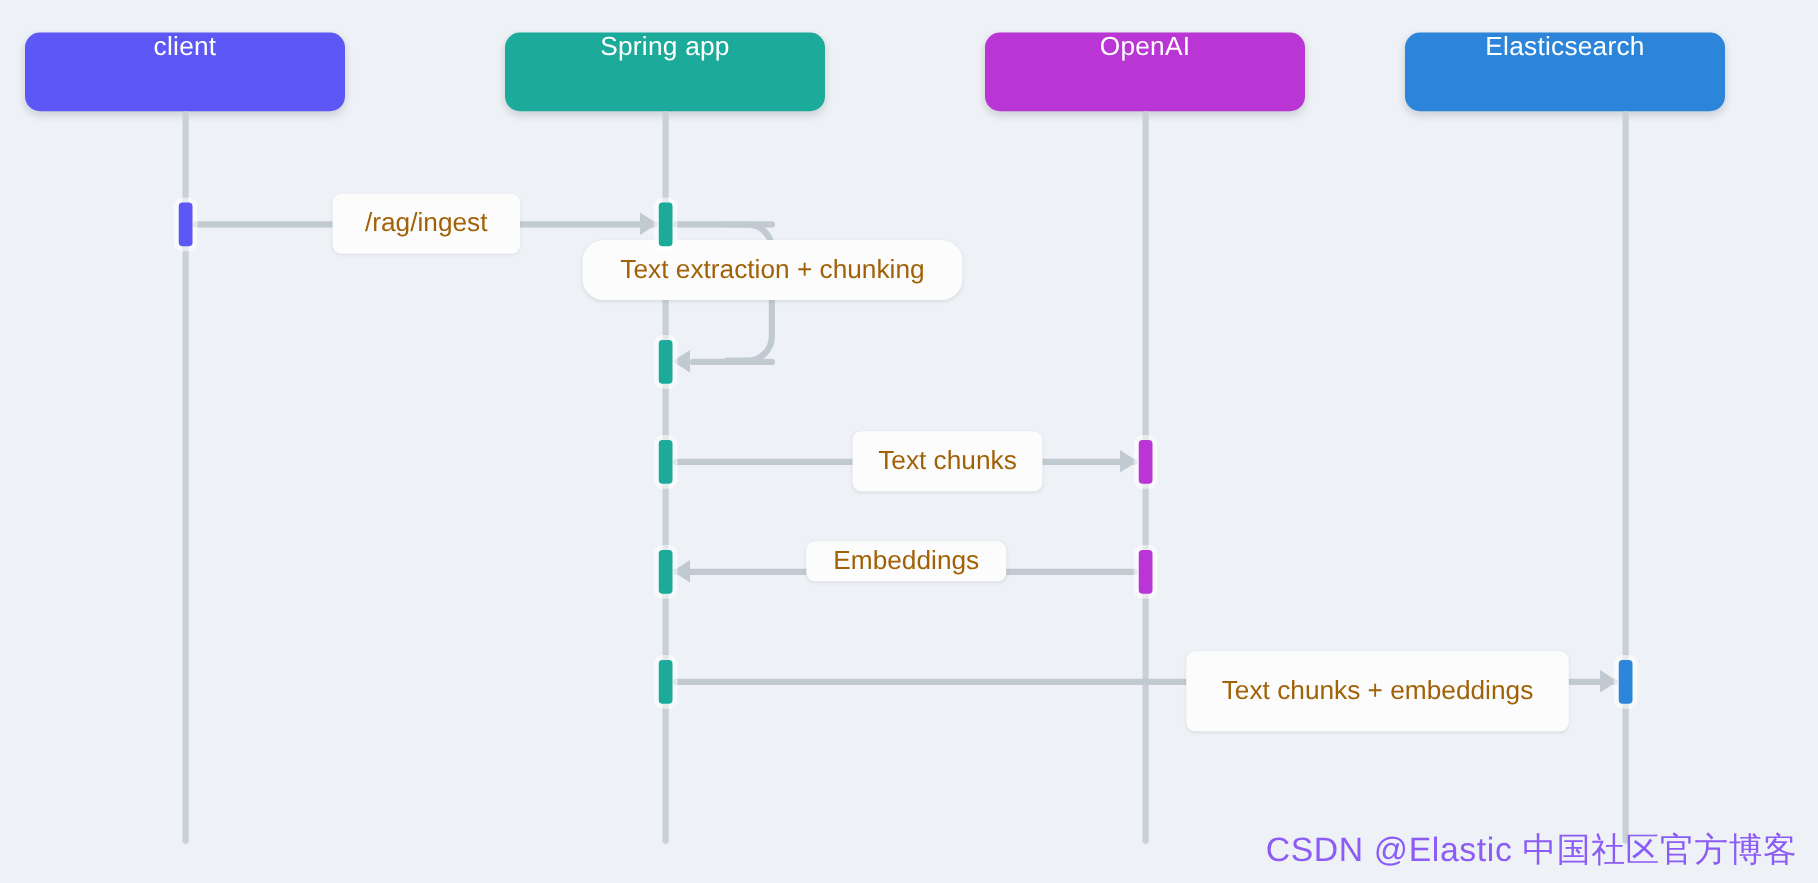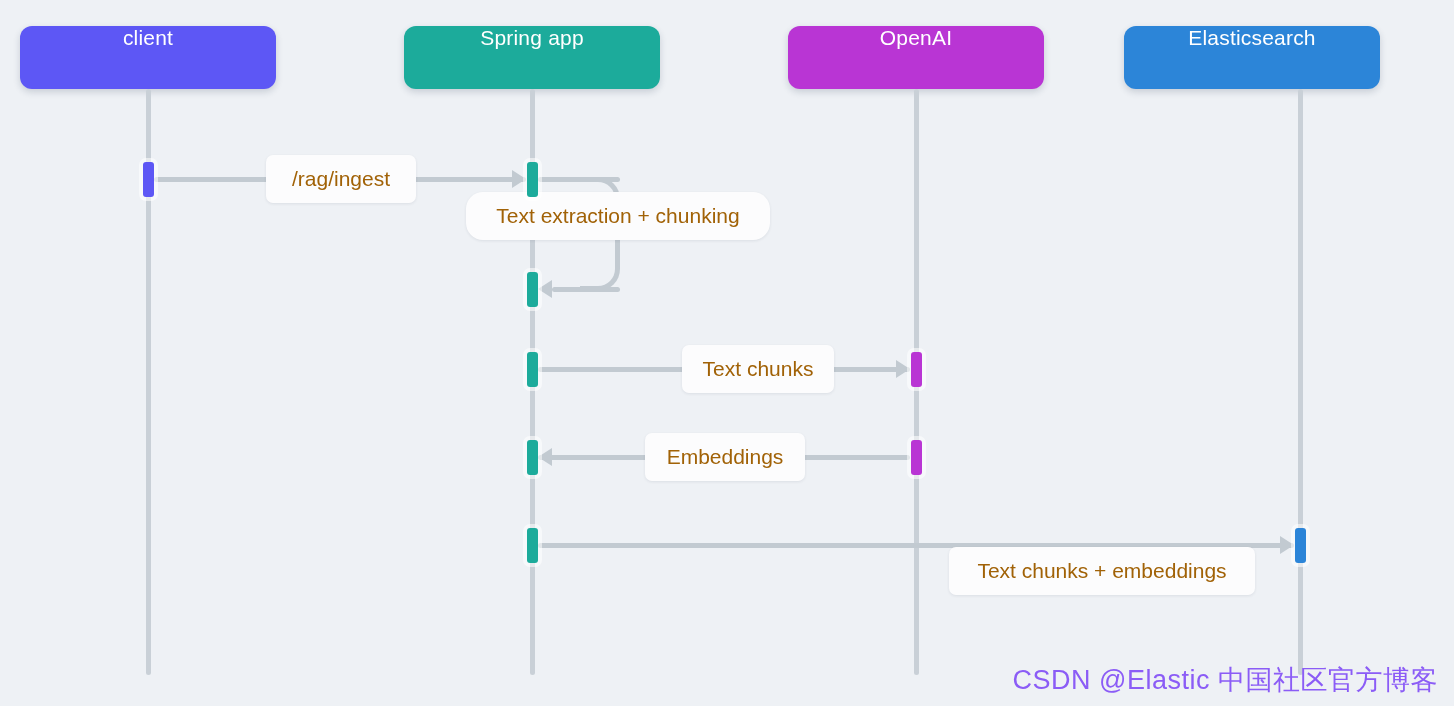--- a/index.html
+++ b/index.html
@@ -148,25 +148,25 @@
   <div class="msg-line" id="m2-line-back" style="left: 552px; top: 287px; width: 68px; background: rgb(194, 202, 209);"></div>
   <div class="arrow-head left" id="m2-head" style="left: 538px; top: 280px; border-right-color: rgb(194, 202, 209);"></div>
   <div class="msg-label" id="m2-label" style="left: 466px; top: 192px; min-width: 304px; height: 48px; border-radius: 17px;">Text extraction + chunking</div>
 
   <div class="msg-line" id="m3-line" style="left: 538px; top: 367px; width: 372px; background: rgb(194, 202, 209);"></div>
   <div class="arrow-head right" id="m3-head" style="left: 896px; top: 360px; border-left-color: rgb(194, 202, 209);"></div>
   <div class="msg-label" id="m3-label" style="left: 649px; top: 345px; min-width: 152px; height: 48px; margin-left: 33px;">Text chunks</div>
 
   <div class="msg-line" id="m4-line" style="left: 538px; top: 455px; width: 372px; background: rgb(194, 202, 209);"></div>
   <div class="arrow-head left" id="m4-head" style="left: 538px; top: 448px; border-right-color: rgb(194, 202, 209);"></div>
-  <div class="msg-label" id="m4-label" style="left: 645px; top: 433px; min-width: 160px; height: 48px;">Embeddings</div>
+  <div class="msg-label" id="m4-label" style="left: 645px; top: 433px; min-width: 160px; height: 32px;">Embeddings</div>
 
   <div class="msg-line" id="m5-line" style="left: 538px; top: 543px; width: 756px; background: rgb(194, 202, 209);"></div>
   <div class="arrow-head right" id="m5-head" style="left: 1280px; top: 536px; border-left-color: rgb(194, 202, 209);"></div>
-  <div class="msg-label" id="m5-label" style="left: 949px; top: 547px; min-width: 306px; height: 48px;">Text chunks + embeddings</div>
+  <div class="msg-label" id="m5-label" style="left: 949px; top: 521px; min-width: 306px; height: 64px;">Text chunks + embeddings</div>
 
   <div id="activation-layer">
       <div class="activation" style="left: 143px; top: 162px; height: 35px; background: rgb(93, 87, 245);"></div>
       <div class="activation" style="left: 527px; top: 162px; height: 35px; background: rgb(28, 171, 155);"></div>
       <div class="activation" style="left: 527px; top: 272px; height: 35px; background: rgb(28, 171, 155);"></div>
       <div class="activation" style="left: 527px; top: 352px; height: 35px; background: rgb(28, 171, 155);"></div>
       <div class="activation" style="left: 527px; top: 440px; height: 35px; background: rgb(28, 171, 155);"></div>
       <div class="activation" style="left: 527px; top: 528px; height: 35px; background: rgb(28, 171, 155);"></div>
       <div class="activation" style="left: 911px; top: 352px; height: 35px; background: rgb(185, 53, 212);"></div>
       <div class="activation" style="left: 911px; top: 440px; height: 35px; background: rgb(185, 53, 212);"></div>

